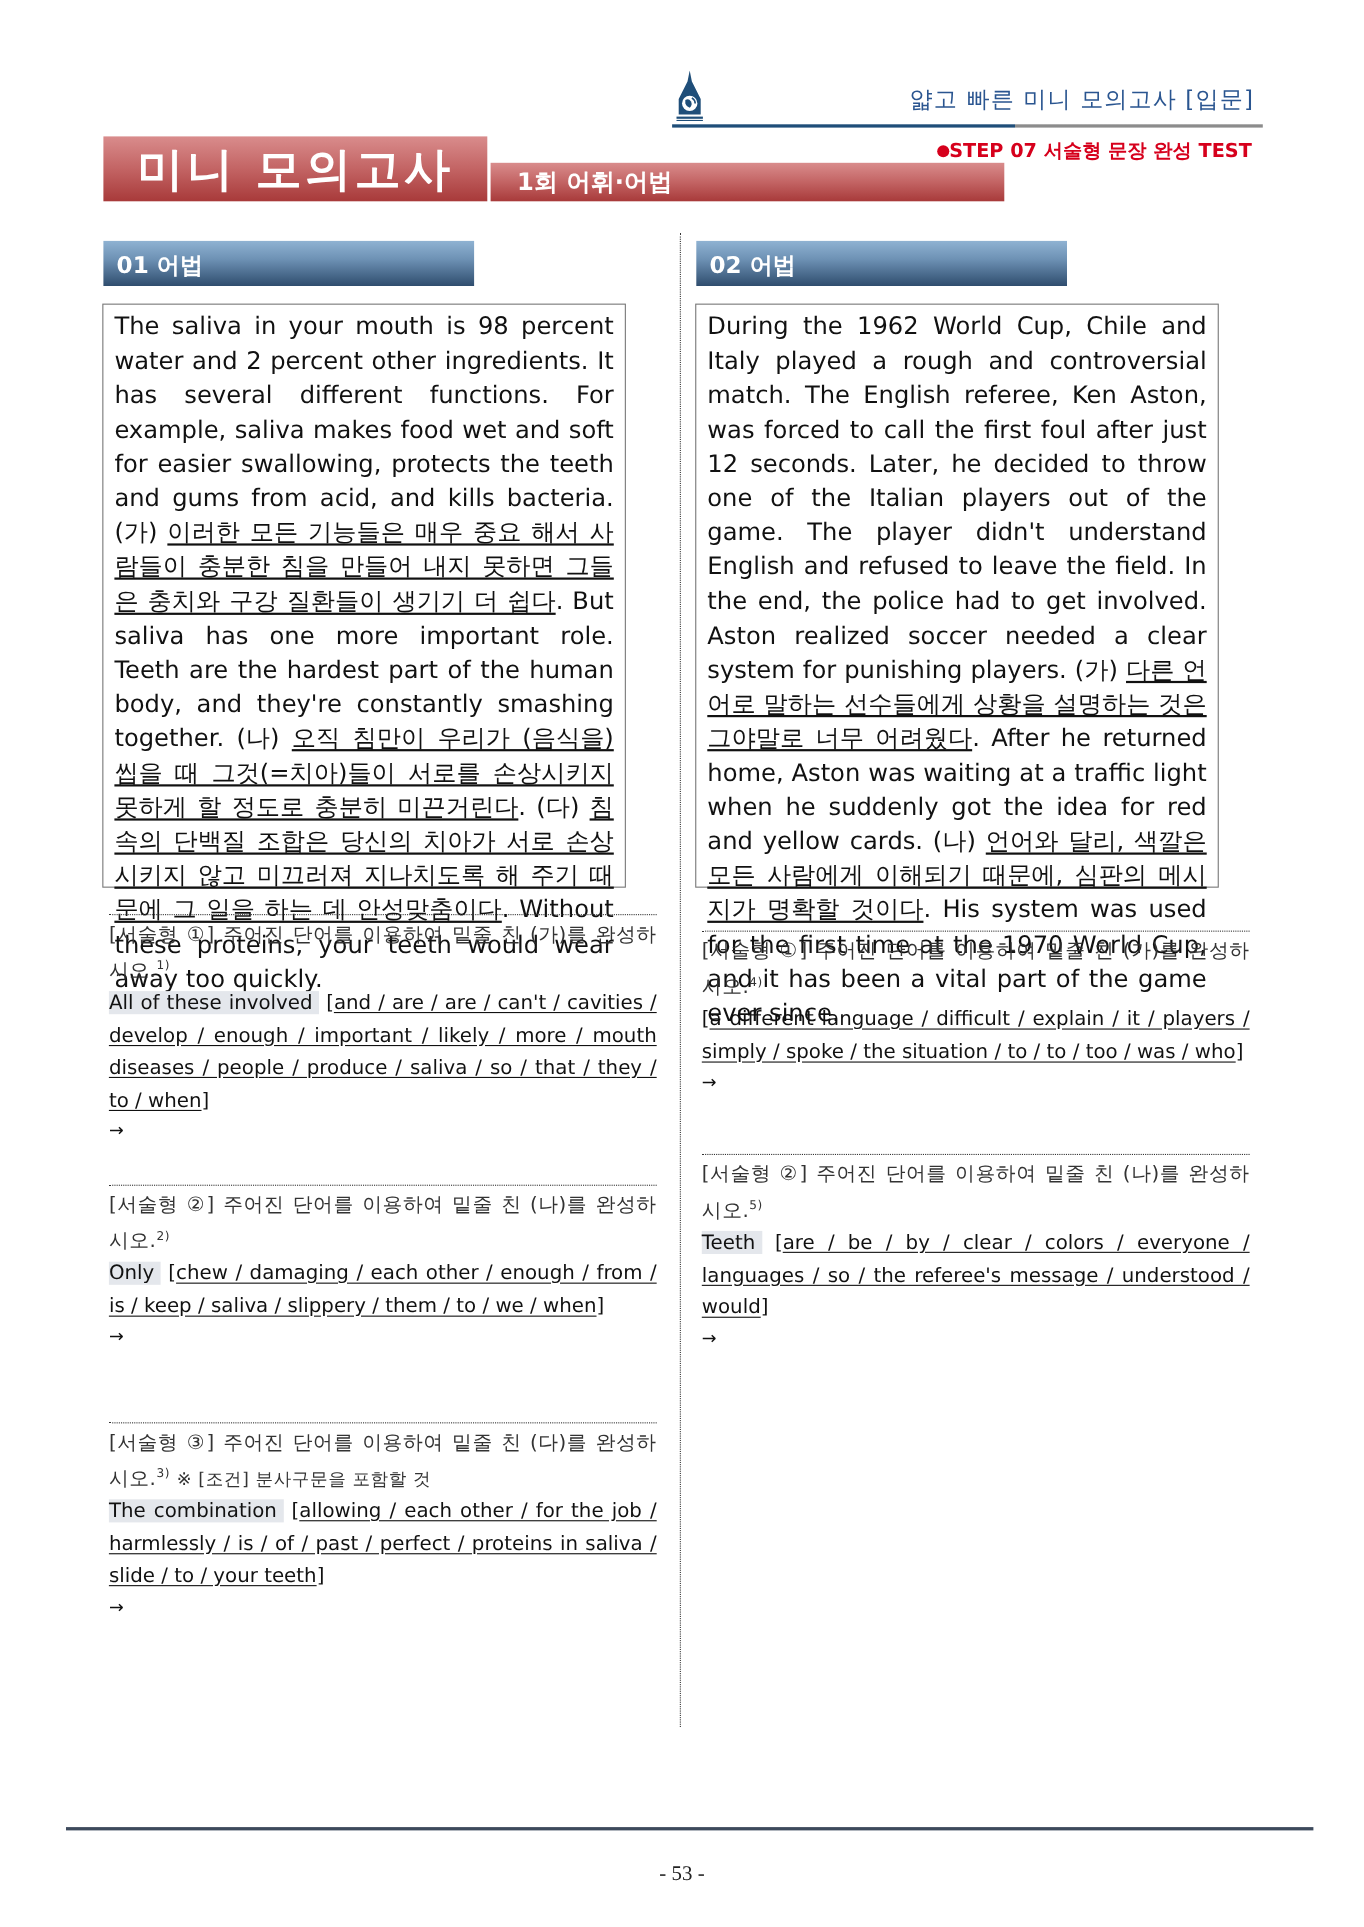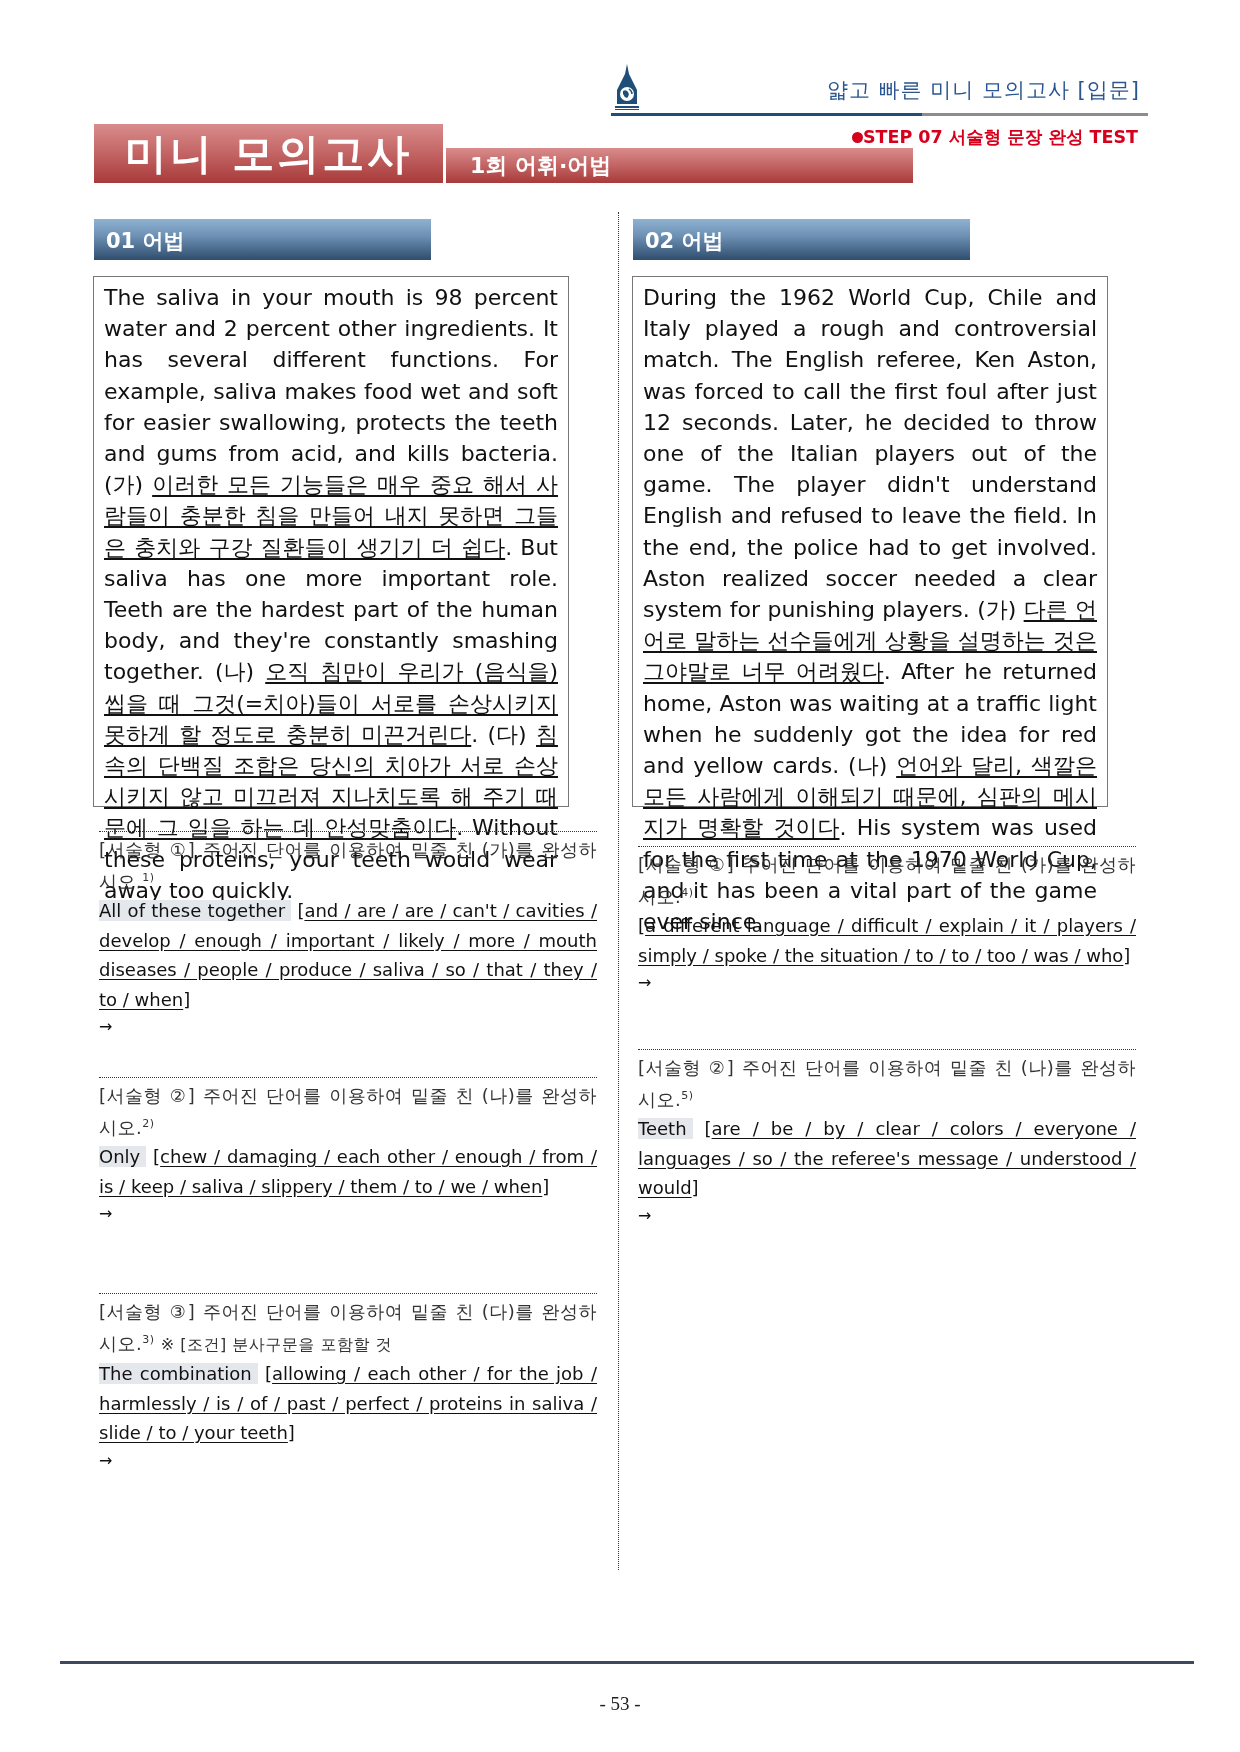--- a/index.html
+++ b/index.html
@@ -75,21 +75,21 @@
 
 <div class="col-divider"></div>
 
 <div class="sec-head sec-left">01 어법</div>
 <div class="passage pass-left">
   <span>The saliva in your mouth is 98 percent water and 2 percent other ingredients. It has several different functions. For example, saliva makes food wet and soft for easier swallowing, protects the teeth and gums from acid, and kills bacteria. (가) </span><span class="ul">이러한 모든 기능들은 매우 중요 해서 사람들이 충분한 침을 만들어 내지 못하면 그들은 충치와 구강 질환들이 생기기 더 쉽다</span><span>. But saliva has one more important role. Teeth are the hardest part of the human body, and they're constantly smashing together. (나) </span><span class="ul">오직 침만이 우리가 (음식을) 씹을 때 그것(=치아)들이 서로를 손상시키지 못하게 할 정도로 충분히 미끈거린다</span><span>. (다) </span><span class="ul">침 속의 단백질 조합은 당신의 치아가 서로 손상시키지 않고 미끄러져 지나치도록 해 주기 때문에 그 일을 하는 데 안성맞춤이다</span><span>. Without these proteins, your teeth would wear away too quickly.</span>
 </div>
 
 <div class="q q-left" style="top:831px;">
   <div class="q-prompt"><span>[서술형 ①] 주어진 단어를 이용하여 밑줄 친 (가)를 완성하시오.</span><sup>1)</sup></div>
-  <div class="q-words"><span class="q-lead">All of these together</span> [<span class="q-opts">and / are / are / can't / cavities / develop / enough / important / likely / more / mouth diseases / people / produce / saliva / so / that / they / to / when</span>]</div>
+  <div class="q-words"><span class="q-lead">All of these involved</span> [<span class="q-opts">and / are / are / can't / cavities / develop / enough / important / likely / more / mouth diseases / people / produce / saliva / so / that / they / to / when</span>]</div>
   <div class="arrow">→</div>
 </div>
 
 <div class="q q-left" style="top:1077px;">
   <div class="q-prompt"><span>[서술형 ②] 주어진 단어를 이용하여 밑줄 친 (나)를 완성하시오.</span><sup>2)</sup></div>
   <div class="q-words"><span class="q-lead">Only</span> [<span class="q-opts">chew / damaging / each other / enough / from / is / keep / saliva / slippery / them / to / we / when</span>]</div>
   <div class="arrow">→</div>
 </div>
 
 <div class="q q-left" style="top:1293px;">

